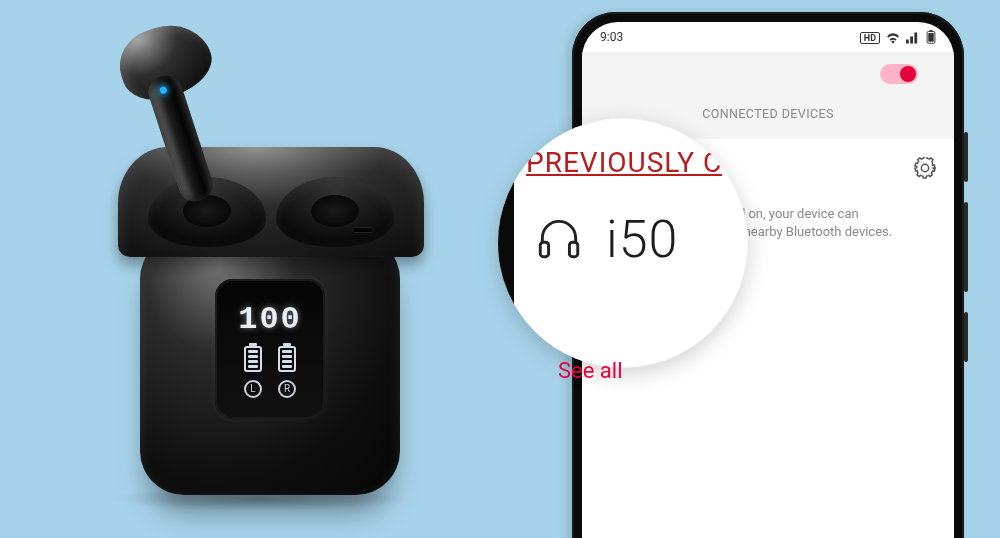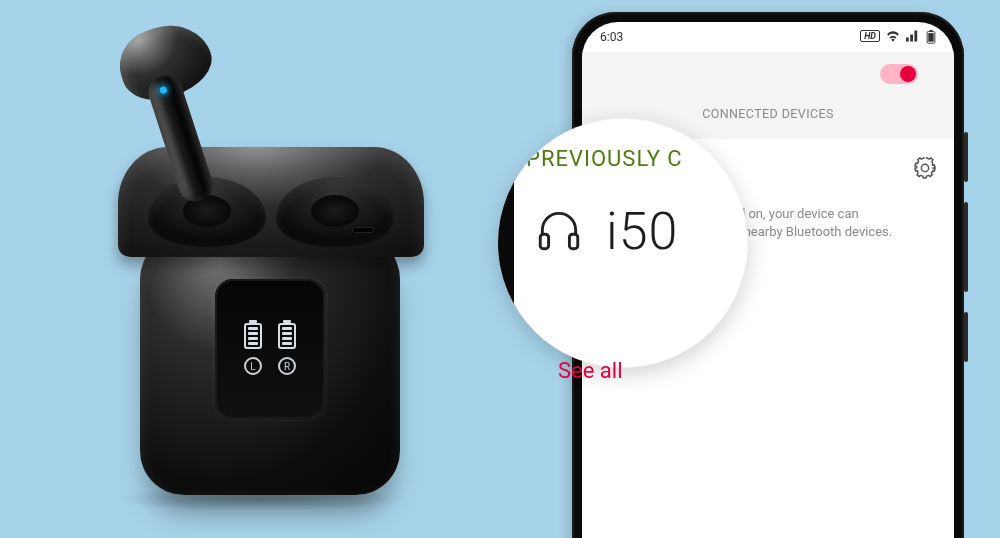--- a/index.html
+++ b/index.html
@@ -172,21 +172,21 @@
     border-radius:36px 36px 0 0;
     background:#fff;
     overflow:hidden;
     position:relative;
   }
   .statusbar{
     height:30px;
     display:flex; align-items:center; justify-content:space-between;
     padding:0 18px; font-size:12px; color:#333;
   }
-  .statusbar .right{display:flex; gap:6px; align-items:flex-start;font-style:italic;}
+  .statusbar .right{display:flex; gap:6px; align-items:flex-end;}
   .sb-icon{display:inline-flex; align-items:center;}
   .titlebar{
     display:flex; align-items:center; gap:16px;
     padding:8px 16px 14px 14px;
     font-size:19px; font-weight:600; color:#111;
   }
   .titlebar .spacer{flex:1;}
   .section-header{
     background:#f4f4f4;
     padding:12px 18px;
@@ -225,22 +225,23 @@
     background:#fff;
     box-shadow: 0 6px 22px rgba(0,0,0,.18), inset 0 0 0 1px rgba(0,0,0,.04);
     overflow:hidden;
   }
   .mag-inner{
     position:absolute; inset:0;
     display:flex; flex-direction:column;
     padding-top:28px;
   }
   .mag-header{
-    font-size:22px; color:#4d7c0f; letter-spacing:1px;
+    font-size:28px; color:#b91c1c; letter-spacing:1px;
     padding-left:28px;
+    text-decoration:underline;
   }
   .mag-device{
     display:flex; align-items:center; gap:22px;
     padding:30px 22px 0 36px;
   }
   .mag-device svg{ width:50px; height:50px; }
   .mag-device .mag-name{
     font-size:52px; color:#1d1d1d; font-weight:300; letter-spacing:1px;
   }
   .mag-edge{
@@ -253,20 +254,21 @@
     color:#e6003c; font-weight:400; font-size:22px;
   }
 </style>
 </head>
 <body>
 
 <div class="earbuds-case">
   <div class="case-shadow"></div>
   <div class="case-body">
     <div class="led-window">
+      <div class="led-number">100</div>
       <div class="led-row">
         <div class="batt-icon">
             <span></span>
             <span></span>
             <span></span>
             <span></span>
           </div>
         <div class="batt-icon">
             <span></span>
             <span></span>
@@ -295,21 +297,21 @@
   </div>
 </div>
 
 <div class="phone">
   <div class="side-btn b1"></div>
   <div class="side-btn b2"></div>
   <div class="side-btn b3"></div>
   <div class="phone-frame">
     <div class="screen">
       <div class="statusbar">
-        <span>6:03</span>
+        <span>9:03</span>
         <span class="right">
           <span class="sb-icon" style="border:1px solid #333;border-radius:2px;padding:0 3px;font-size:9px;font-weight:700;">HD</span>
           <span class="sb-icon">
             <svg width="14" height="12" viewBox="0 0 24 20">
                 <path d="M12 20l-3-4c1-.8 2-1.2 3-1.2s2 .4 3 1.2l-3 4zm-6-8c2-1.7 4-2.6 6-2.6s4 .9 6 2.6l-2 2.6c-1.3-1.1-2.6-1.7-4-1.7s-2.7.6-4 1.7l-2-2.6zm-4-5.2C5 3.6 8.3 2 12 2s7 1.6 10 4.8l-2 2.6C17.7 7 15 6 12 6S6.3 7 4 9.4L2 6.8z" fill="#333"></path>
               </svg>
           </span>
           <span class="sb-icon">
             <svg width="14" height="12" viewBox="0 0 20 16">
                 <path d="M0 16h4V10H0v6zm6 0h4V6H6v10zm6 0h4V0h-4v16z" fill="#333"></path>

